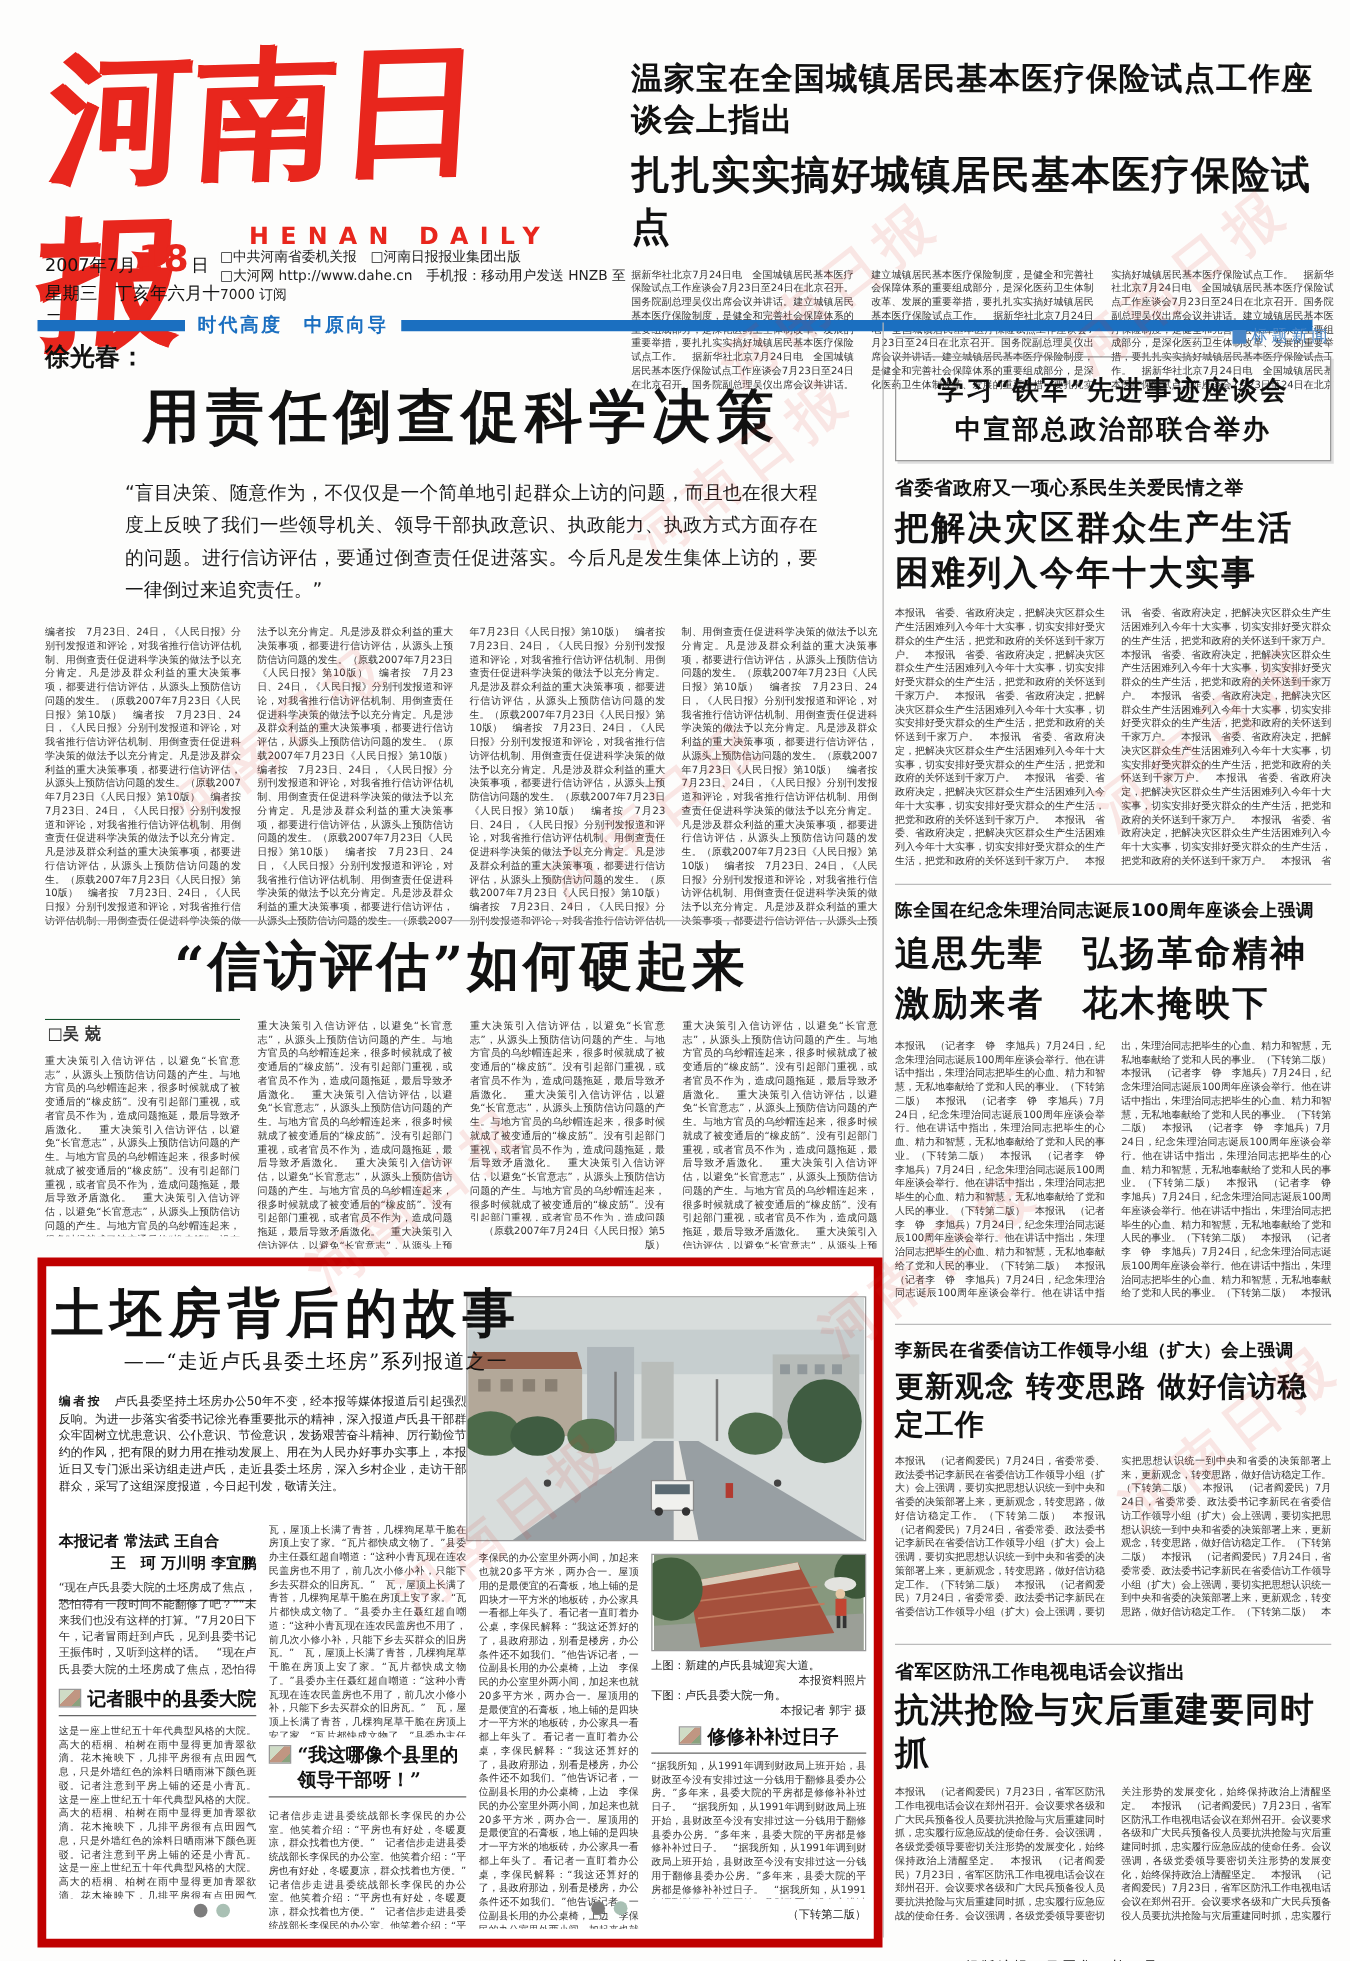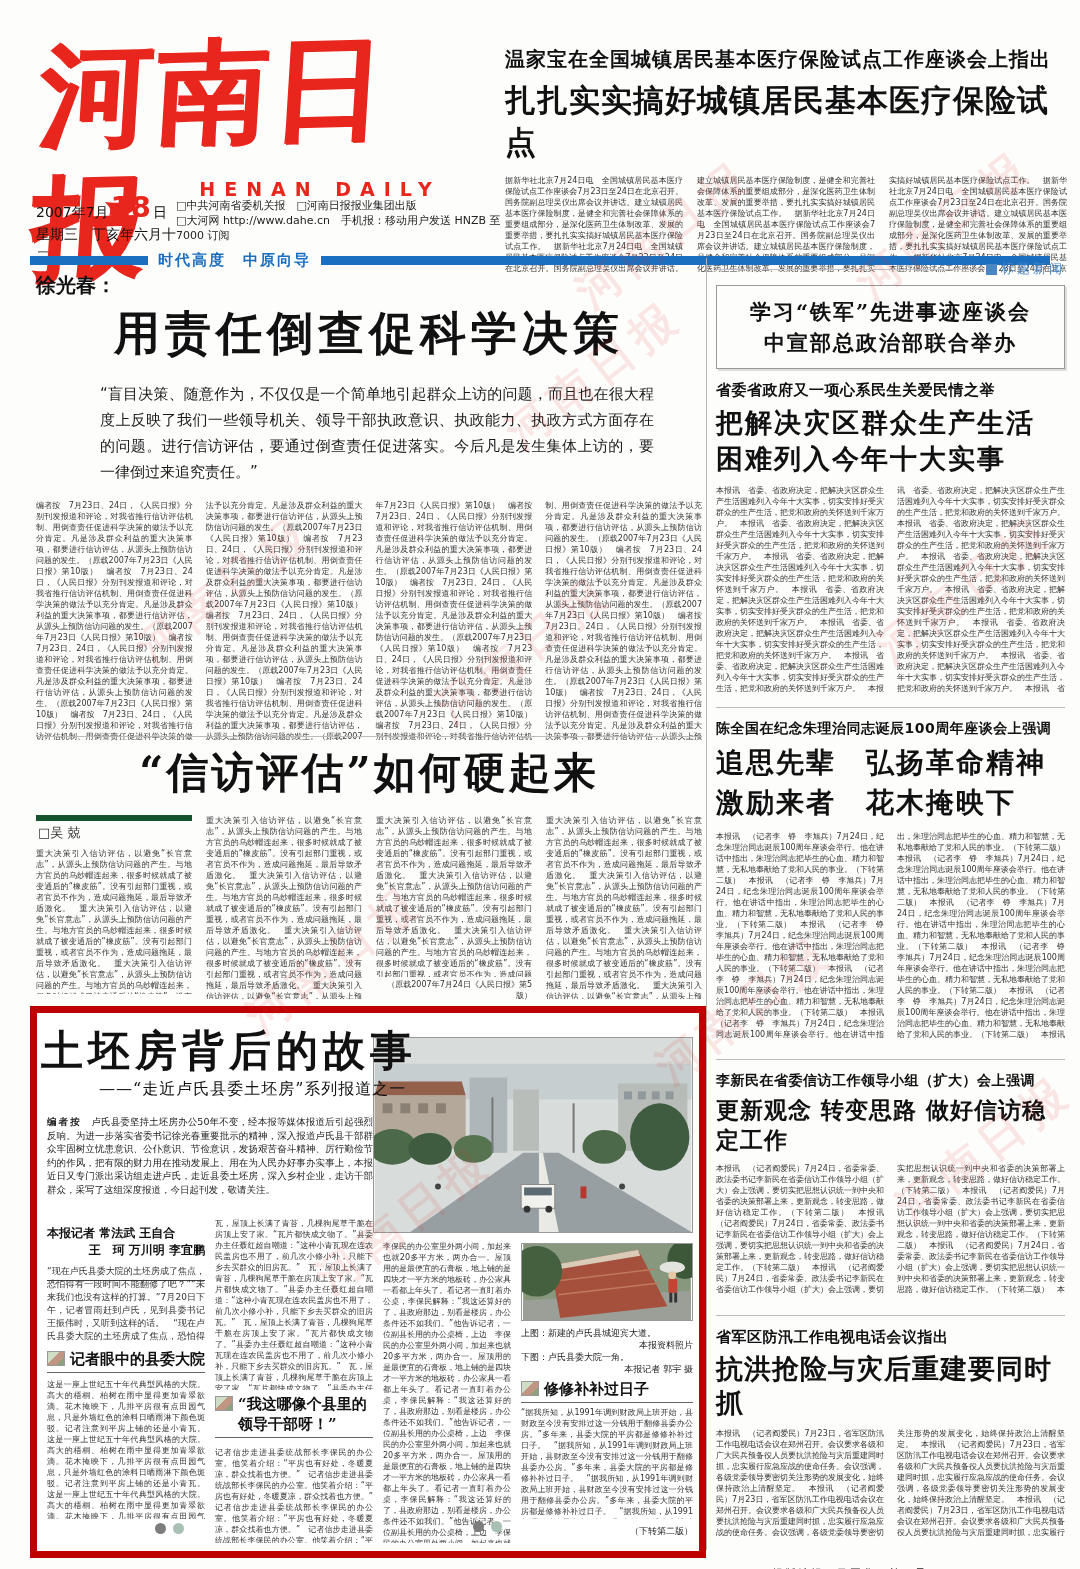--- a/index.html
+++ b/index.html
@@ -16,21 +16,21 @@
               letter-spacing:4px; transform:skewX(-5deg) rotate(-1.5deg);
               text-shadow:2px 1px 0 #e8261d; }
   .mh-en { position:absolute; left:150px; top:178px; width:340px; text-align:center;
            color:#e8261d; font-weight:bold; font-size:19px; letter-spacing:9px; }
   .dateblock { position:absolute; left:36px; top:196px; width:150px; font-size:14px; line-height:22px; }
   .date-day { color:#e8261d; font-size:29px; font-weight:bold; padding:0 2px; }
   .pubblock { position:absolute; left:176px; top:198px; width:335px; font-size:11px; line-height:15px; color:#222; }
 
   
   .topstory { position:absolute; left:505px; top:46px; width:562px; }
-  .ts-kicker { font-size:20px; font-weight:bold; letter-spacing:1px; }
+  .ts-kicker { font-size:25px; font-weight:bold; letter-spacing:1px; }
   .ts-head { font-size:31px; font-weight:bold; font-family:"DejaVu Serif",serif; margin-top:7px; letter-spacing:1px; }
   .ts-body { margin-top:11px; height:102px; column-count:3; column-gap:14px;
              font-size:8px; line-height:11px; text-align:justify; color:#333; overflow:hidden; }
 
   
   .band { position:absolute; left:30px; top:251px; width:1020px; display:flex; align-items:center; }
   .band-bar { height:9px; background:#1b6fc0; }
   .band-bar.short { width:118px; }
   .band-bar.long { flex:1; }
   .band-label { color:#1b6fc0; font-weight:bold; font-size:15px; margin:0 10px; letter-spacing:2px; }
@@ -43,21 +43,21 @@
   .ms-quote { margin:16px 48px 0 64px; font-size:15px; line-height:26px; text-align:justify; color:#1a1a1a; }
   .ms-body { margin-top:15px; height:252px; column-count:4; column-gap:13px;
              font-size:8px; line-height:11px; text-align:justify; color:#333; overflow:hidden; }
 
   
   .xinfang { position:absolute; left:36px; top:736px; width:666px; border-top:1px solid #bbb; }
   .xf-head { text-align:center; font-size:42px; font-weight:bold; font-family:"DejaVu Serif",serif;
              letter-spacing:3px; margin-top:8px; }
   .xf-wrap { display:flex; gap:14px; margin-top:14px; height:186px; }
   .xf-col { width:156px; overflow:hidden; font-size:8px; line-height:11px; text-align:justify; color:#333; }
-  .xf-byline { border-top:6px solid #14532d; padding:6px 0 5px 2px; font-size:13px; font-weight:normal;
+  .xf-byline { border-top:1px solid #14532d; padding:6px 0 5px 2px; font-size:13px; font-weight:bold;
                margin-bottom:5px; }
   .xf-fill { overflow:hidden; }
   .xf-src { font-size:8px; line-height:11px; text-align:right; color:#333; padding-top:2px; }
 
   
   .vrule { position:absolute; left:706px; top:258px; width:1px; height:1292px; background:#b5b5b5; }
   .sidebar { position:absolute; left:716px; top:260px; width:349px; }
   .bt-row { display:flex; align-items:center; }
   .bt-line { flex:1; height:1px; background:#c0c0c0; margin-right:7px; }
   .bt-square { width:11px; height:11px; background:#4a86c6; margin-right:4px; }
@@ -88,21 +88,21 @@
   .rb-photo2 { left:484px; top:230px; width:172px; height:78px; border:1px solid #999; }
   .rb-ednote { left:10px; top:102px; width:326px; height:106px; font-size:9.5px; line-height:13.5px;
                text-align:justify; color:#222; overflow:hidden; }
   .rb-ednote b { letter-spacing:2px; }
   .rb-byline { left:10px; top:212px; width:158px; font-size:12px; font-weight:bold; line-height:17px;
                border-bottom:1px solid #444; padding-bottom:21px; }
   .rb-byline .r { text-align:right; }
   .col { overflow:hidden; font-size:8px; line-height:11px; text-align:justify; color:#333; }
   .rb-lead { left:10px; top:252px; width:158px; height:78px; font-size:9px; line-height:13px; }
   .rb-sh { display:flex; align-items:flex-start; gap:5px; border-bottom:1px solid #666;
-           padding-bottom:3px; font-size:15px; font-weight:bold; font-family:"DejaVu Serif",serif; line-height:20px; }
+           padding-bottom:3px; font-size:15px; font-weight:bold; font-family:"DejaVu Serif",serif; line-height:20px;justify-content:center; }
   .subicon { width:18px; height:15px; flex:0 0 18px; margin-top:2px;
              background:linear-gradient(135deg,#cfdcc6 0 40%,#c09682 40% 75%,#8aa27e 75%); border:1px solid #999; }
   .rb-sh1 { left:10px; top:336px; width:158px; }
   .rb-b1 { left:10px; top:366px; width:158px; height:140px; }
   .rb-c2t { left:178px; top:205px; width:158px; height:172px; }
   .rb-sh2 { left:178px; top:381px; width:158px; }
   .rb-b2 { left:178px; top:434px; width:158px; height:96px; }
   .rb-c3 { left:346px; top:228px; width:128px; height:302px; }
   .rb-caps { left:484px; top:314px; width:172px; font-size:9px; line-height:12px; color:#222; }
   .rb-caps .r { text-align:right; }

